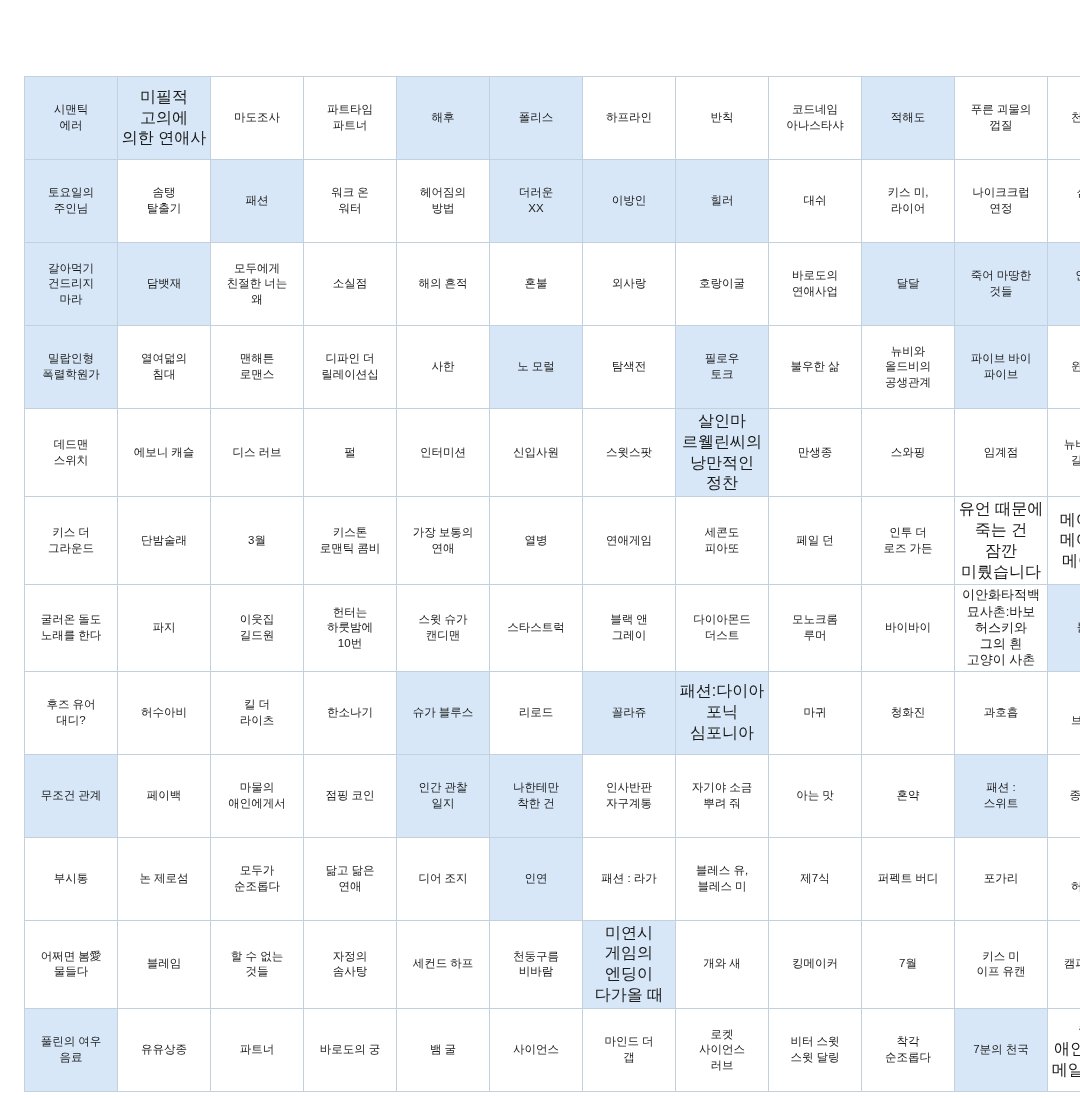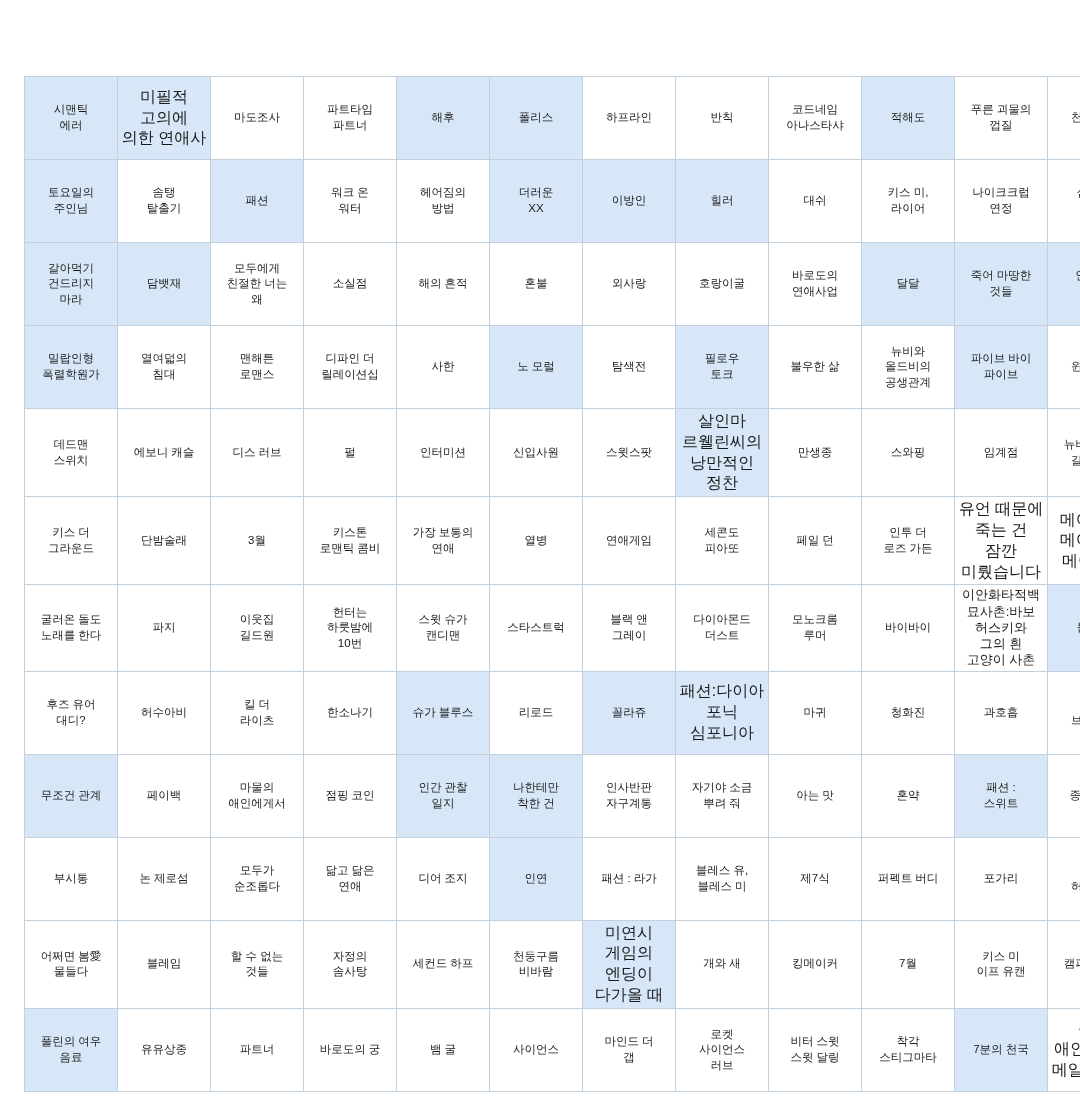--- a/index.html
+++ b/index.html
@@ -584,21 +584,21 @@
             <span class="cell-text">로켓
 사이언스
 러브</span>
           </td>
           <td>
             <span class="cell-text">비터 스윗
 스윗 달링</span>
           </td>
           <td>
             <span class="cell-text">착각
-스티그마타</span>
+순조롭다</span>
           </td>
           <td class="hl">
             <span class="cell-text">7분의 천국</span>
           </td>
           <td class="small">
             <span class="cell-text">죽은
 애인에게서
 메일이 온다</span>
           </td>
         </tr>

